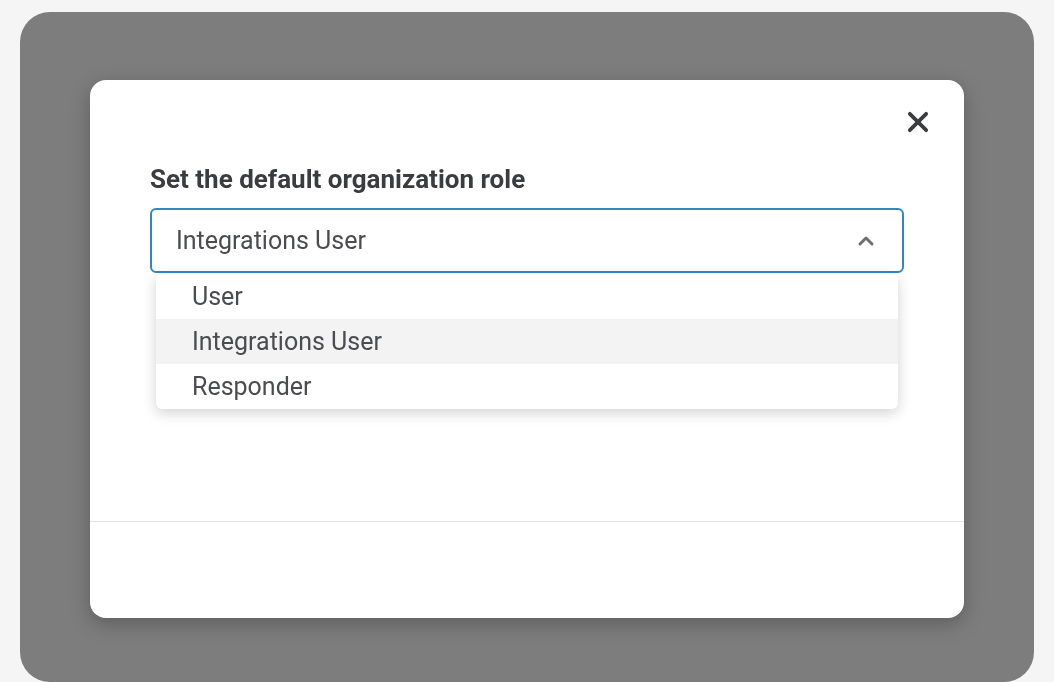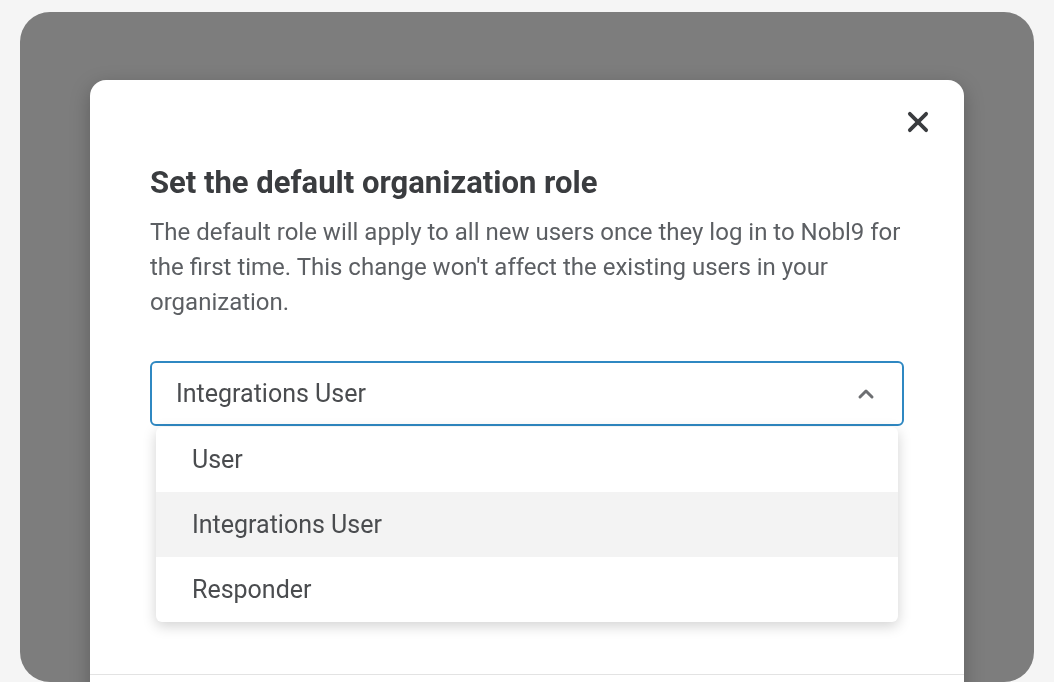--- a/index.html
+++ b/index.html
@@ -42,21 +42,21 @@
       cursor: pointer;
       background: none;
       border: none;
       padding: 0;
     }
     .close-btn svg { width: 28px; height: 28px; }
     .modal-content {
       padding: 84px 60px 0 60px;
     }
     .title {
-      font-size: 31px;
+      font-size: 26px;
       font-weight: 700;
       color: #3a3c3f;
       margin-bottom: 14px;
     }
     .description {
       font-size: 24px;
       line-height: 1.45;
       color: #5c5f63;
       margin-bottom: 42px;
     }
@@ -81,21 +81,21 @@
       top: 66px;
       left: 6px;
       right: 6px;
       background: #ffffff;
       border-radius: 6px;
       box-shadow: 0 4px 14px rgba(0,0,0,0.18);
       overflow: hidden;
       z-index: 10;
     }
     .dropdown-item {
-      padding: 18px 36px;
+      padding: 8px 36px;
       font-size: 25px;
       color: #4a4c4f;
       cursor: pointer;
       position: relative;
     }
     .dropdown-item.hover {
       background: #f3f3f3;
     }
     .divider {
       height: 1px;
@@ -117,21 +117,20 @@
 
   <button class="close-btn">
     <svg viewBox="0 0 24 24" fill="none" stroke="#3a3c3f" stroke-width="3.2" stroke-linecap="round">
       <line x1="5" y1="5" x2="19" y2="19"></line>
       <line x1="19" y1="5" x2="5" y2="19"></line>
     </svg>
   </button>
 
   <div class="modal-content">
     <h1 class="title">Set the default organization role</h1>
-    <p class="description">The default role will apply to all new users once they log in to Nobl9 for the first time. This change won't affect the existing users in your organization.</p>
 
     <div class="select-box">
       <div class="selected">
         <span>Integrations User</span>
         <svg class="chev" viewBox="0 0 24 24" fill="none" stroke="currentColor" stroke-width="3" stroke-linecap="round" stroke-linejoin="round">
           <polyline points="6 9 12 15 18 9"></polyline>
         </svg>
       </div>
 
       <div class="dropdown">

